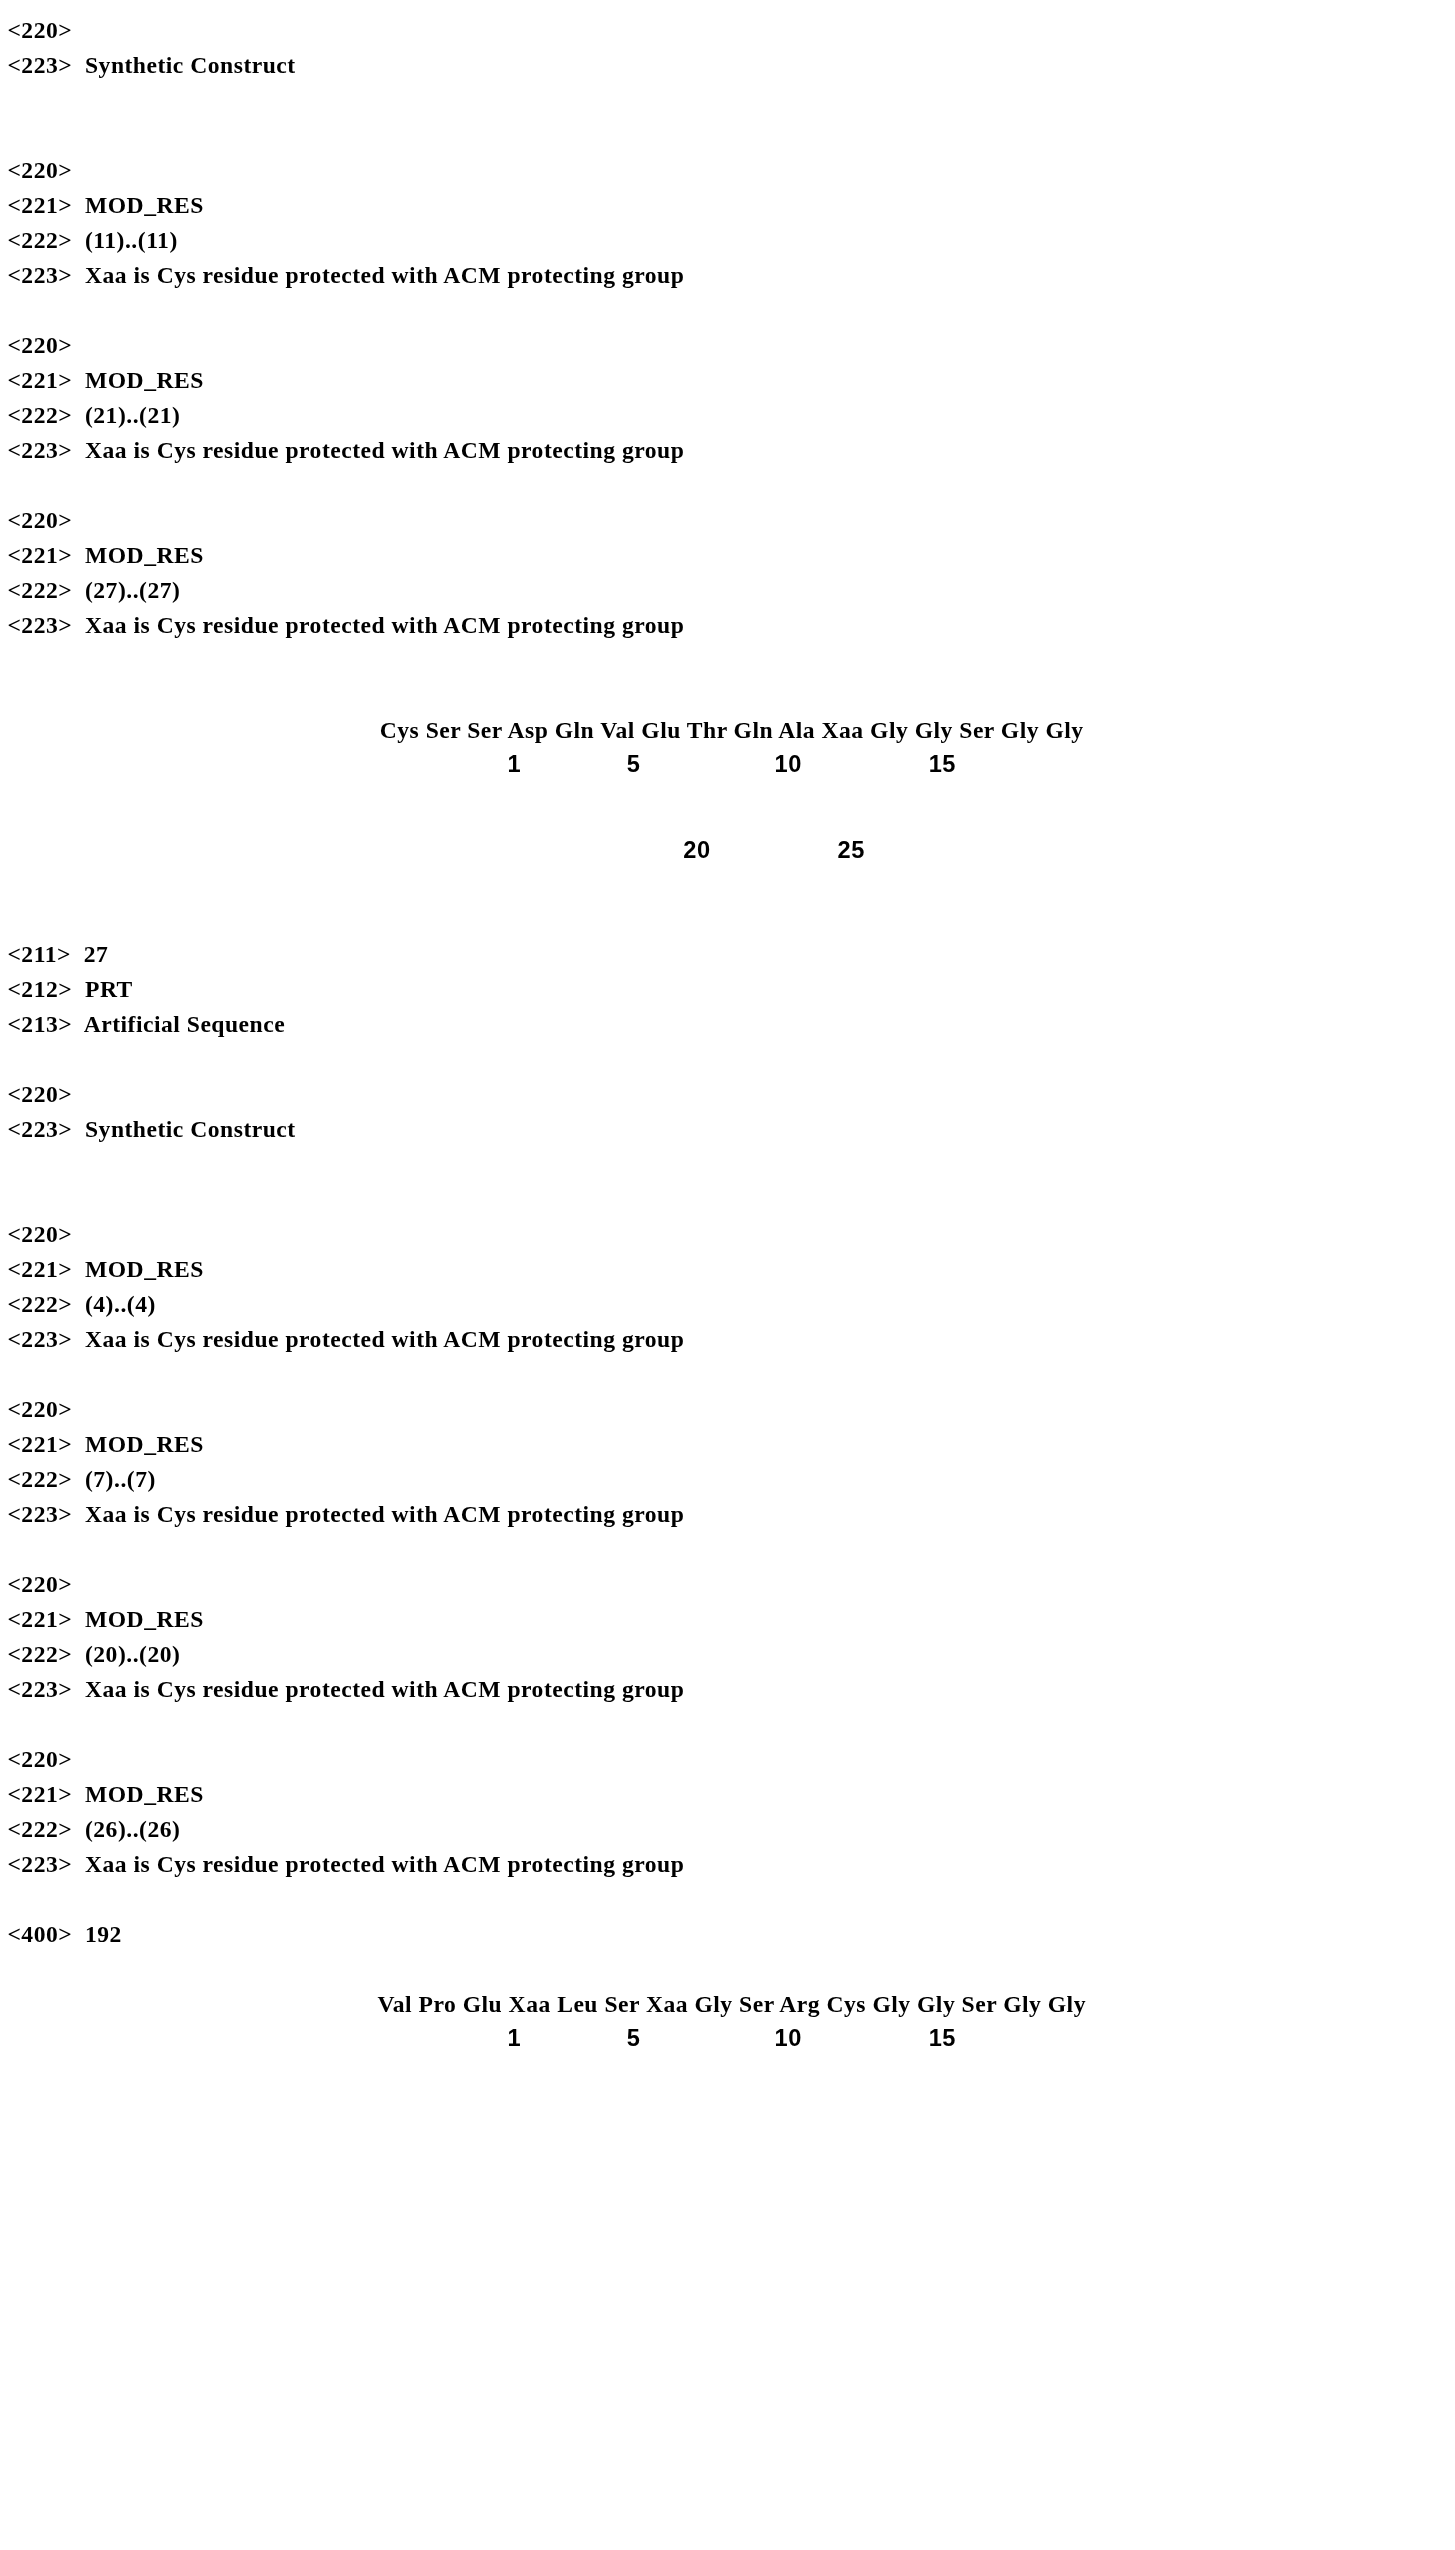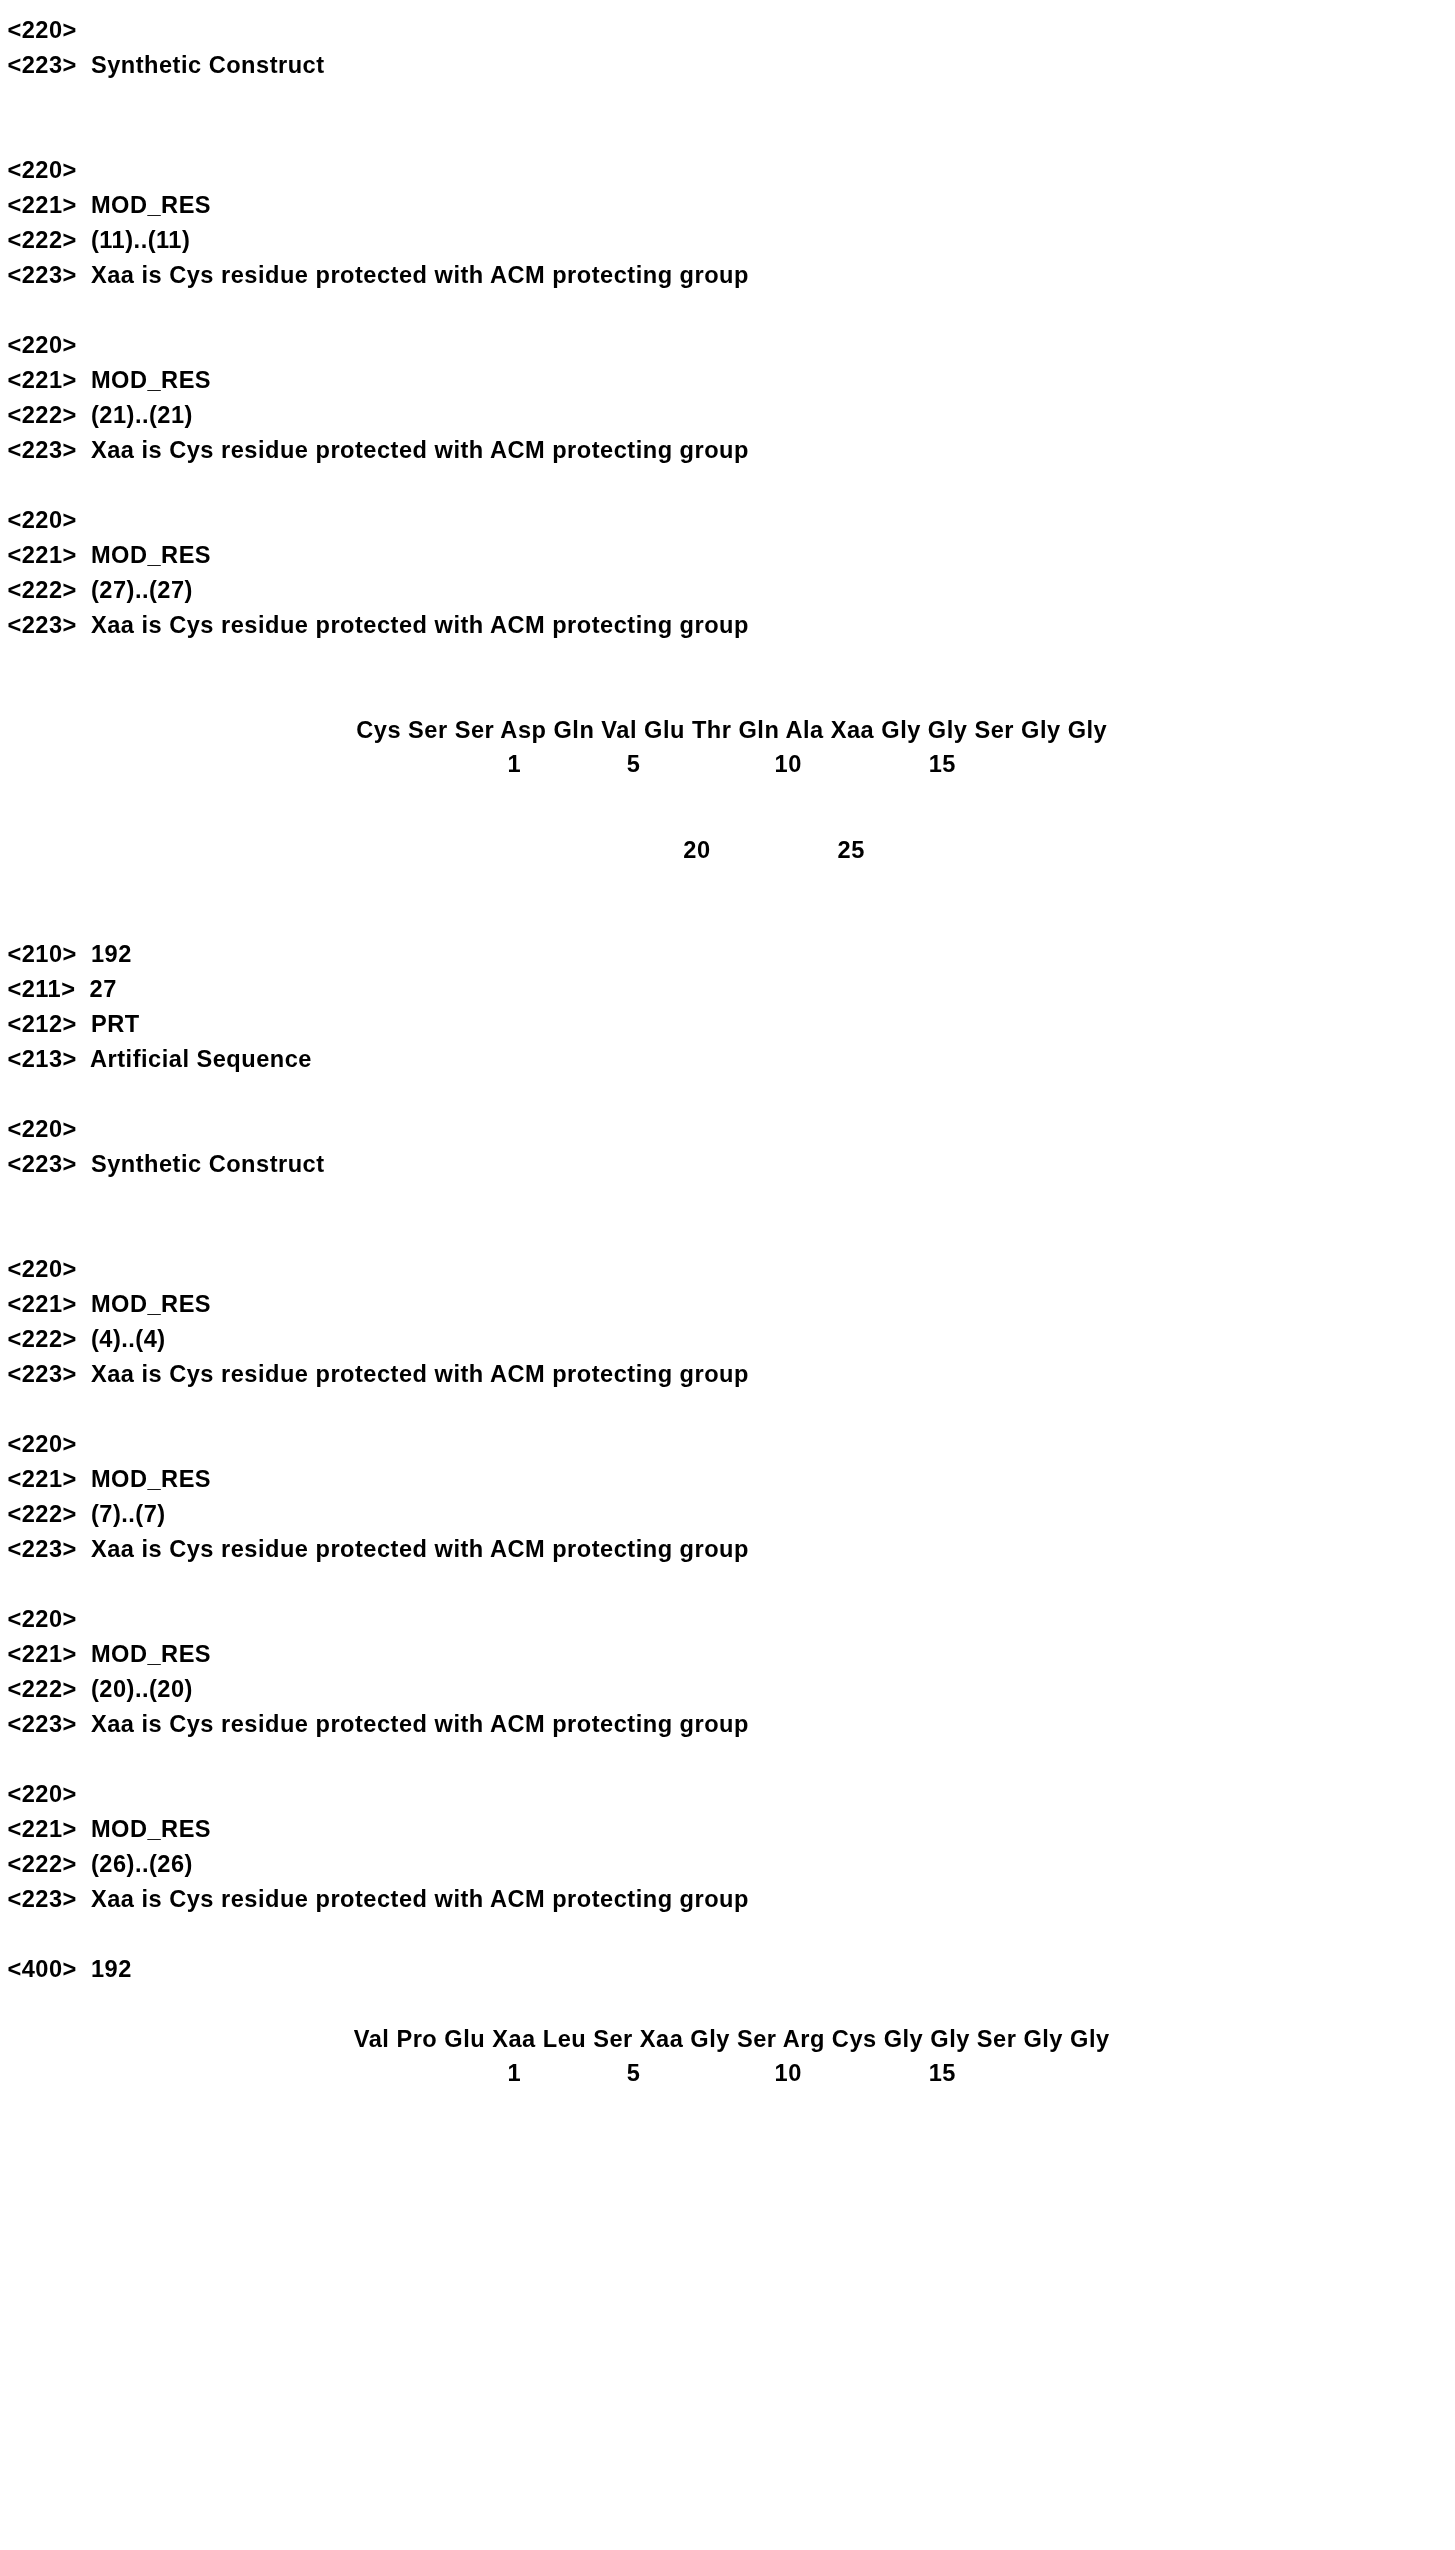--- a/index.html
+++ b/index.html
@@ -18,21 +18,21 @@
     width: 1456px;
     min-height: 2550px;
     box-sizing: border-box;
     padding: 13px 0 0 0;
   }
   .doc {
     padding-left: 7.4px;
   }
   
   .line {
-    font-family: Liberation Sans, sans-serif;
+    font-family: Liberation Serif, serif;
     font-size: 23.6px;
     line-height: 35px;
     font-weight: 700;
     letter-spacing: 0.5px;
     white-space: pre;
   }
   .blank {
     height: 35px;
   }
   .blank-half {
@@ -103,21 +103,20 @@
       <div class="blank-half"></div>
     </div>
 
     <div class="seq-block">
       <div class="numline">            20                  25</div>
       <div class="blank"></div>
       <div class="blank"></div>
     </div>
 
     <div class="block">
-      <div class="line">&lt;210&gt;  192</div>
       <div class="line">&lt;211&gt;  27</div>
       <div class="line">&lt;212&gt;  PRT</div>
       <div class="line">&lt;213&gt;  Artificial Sequence</div>
       <div class="blank"></div>
     </div>
 
     <div class="block">
       <div class="line">&lt;220&gt;</div>
       <div class="line">&lt;223&gt;  Synthetic Construct</div>
       <div class="blank"></div>

